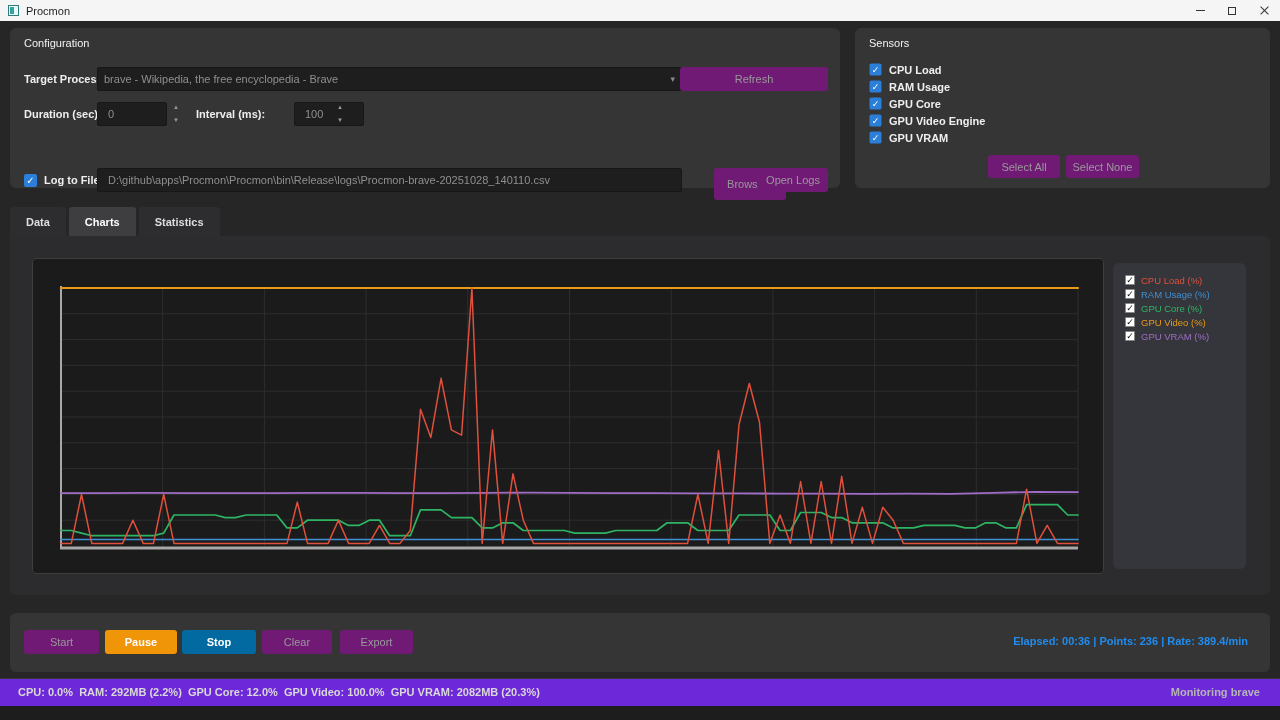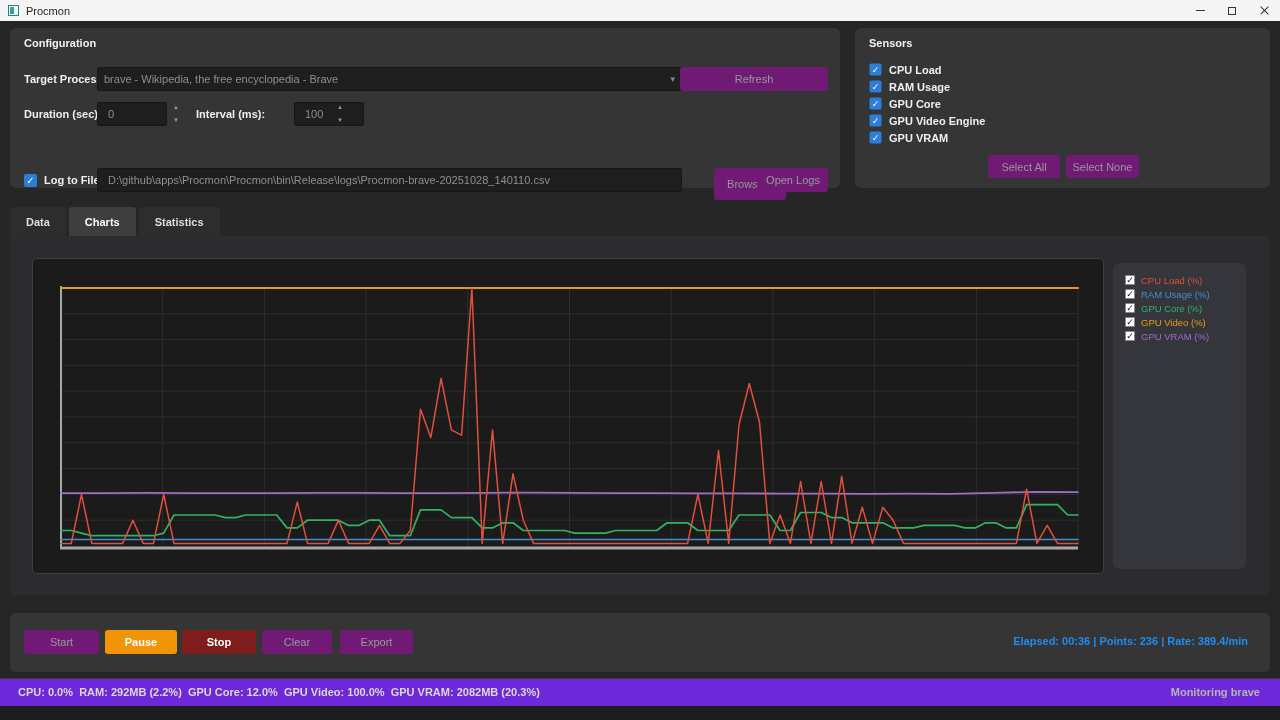--- a/index.html
+++ b/index.html
@@ -22,21 +22,21 @@
   .win-btn { width:32px; height:100%; display:flex; align-items:center; justify-content:center; }
   .glyph-min { width:9px; height:1px; background:#333; }
   .glyph-max { width:8px; height:8px; border:1px solid #333; }
   .glyph-close { position:relative; width:9px; height:9px; }
   .glyph-close::before,.glyph-close::after { content:""; position:absolute; left:-1px; top:4px; width:11px; height:1px; background:#333; }
   .glyph-close::before { transform:rotate(45deg); }
   .glyph-close::after { transform:rotate(-45deg); }
 
   
   .panel { position:absolute; background:#353535; border-radius:6px; }
-  .panel-title { position:absolute; left:14px; top:9px; font-size:11px; font-weight:bold; color:#f2f2f2; }
+  .panel-title { position:absolute; left:14px; top:9px; font-size:11px; font-weight:normal; color:#f2f2f2; }
   .lbl { position:absolute; font-size:11px; font-weight:bold; color:#eeeeee; }
 
   
   #config-panel { left:10px; top:28px; width:830px; height:160px; }
   .combobox { position:absolute; background:#1e1e1e; border:1px solid #171717; border-radius:2px;
     display:flex; align-items:center; color:#8f8f8f; font-size:11px; padding:0 6px; }
   #target-combo { left:87px; top:39px; width:585px; height:24px; }
   .combo-arrow { margin-left:auto; color:#8a8a8a; font-size:9px; }
   .textinput { position:absolute; background:#1e1e1e; border:1px solid #171717; border-radius:2px;
     color:#8f8f8f; font-size:11px; padding:0 10px; display:flex; align-items:center; }
@@ -87,21 +87,21 @@
     background:#35363b; border-radius:6px; padding:10px 0 0 12px; }
   .legend-row { display:flex; align-items:center; height:14px; }
   .legend-check { width:10px; height:10px; background:#ffffff; border:1px solid #888;
     border-radius:1px; color:#111; font-size:9px; line-height:9px; text-align:center; }
   .legend-row span { margin-left:6px; font-size:9.5px; }
 
   
   #control-panel { left:10px; top:613px; width:1260px; height:59px; }
   #start-btn  { left:14px;  top:17px; width:75px; height:24px; }
   #pause-btn  { left:95px;  top:17px; width:72px; height:24px; background:#f09408; color:#ffffff; font-weight:bold; }
-  #stop-btn   { left:172px; top:17px; width:74px; height:24px; background:#7f1d1d; color:#ffffff; font-weight:bold; }
+  #stop-btn   { left:172px; top:17px; width:74px; height:24px; background:#0369a1; color:#ffffff; font-weight:bold; }
   #clear-btn  { left:252px; top:17px; width:70px; height:24px; }
   #export-btn { left:330px; top:17px; width:73px; height:24px; }
   #run-stats { position:absolute; right:22px; top:22px; font-size:11px; font-weight:bold; color:#1f8cf0; }
 
   
   #status-bar { position:absolute; left:0; top:678px; width:1280px; height:28px;
     background:#6d28d9; border-top:1px solid #383838; }
   #status-left { position:absolute; left:18px; top:0; line-height:27px; font-size:11px; font-weight:bold;
     color:#d9d9d9; white-space:pre; }
   #status-right { position:absolute; right:20px; top:0; line-height:27px; font-size:11px; font-weight:bold;

